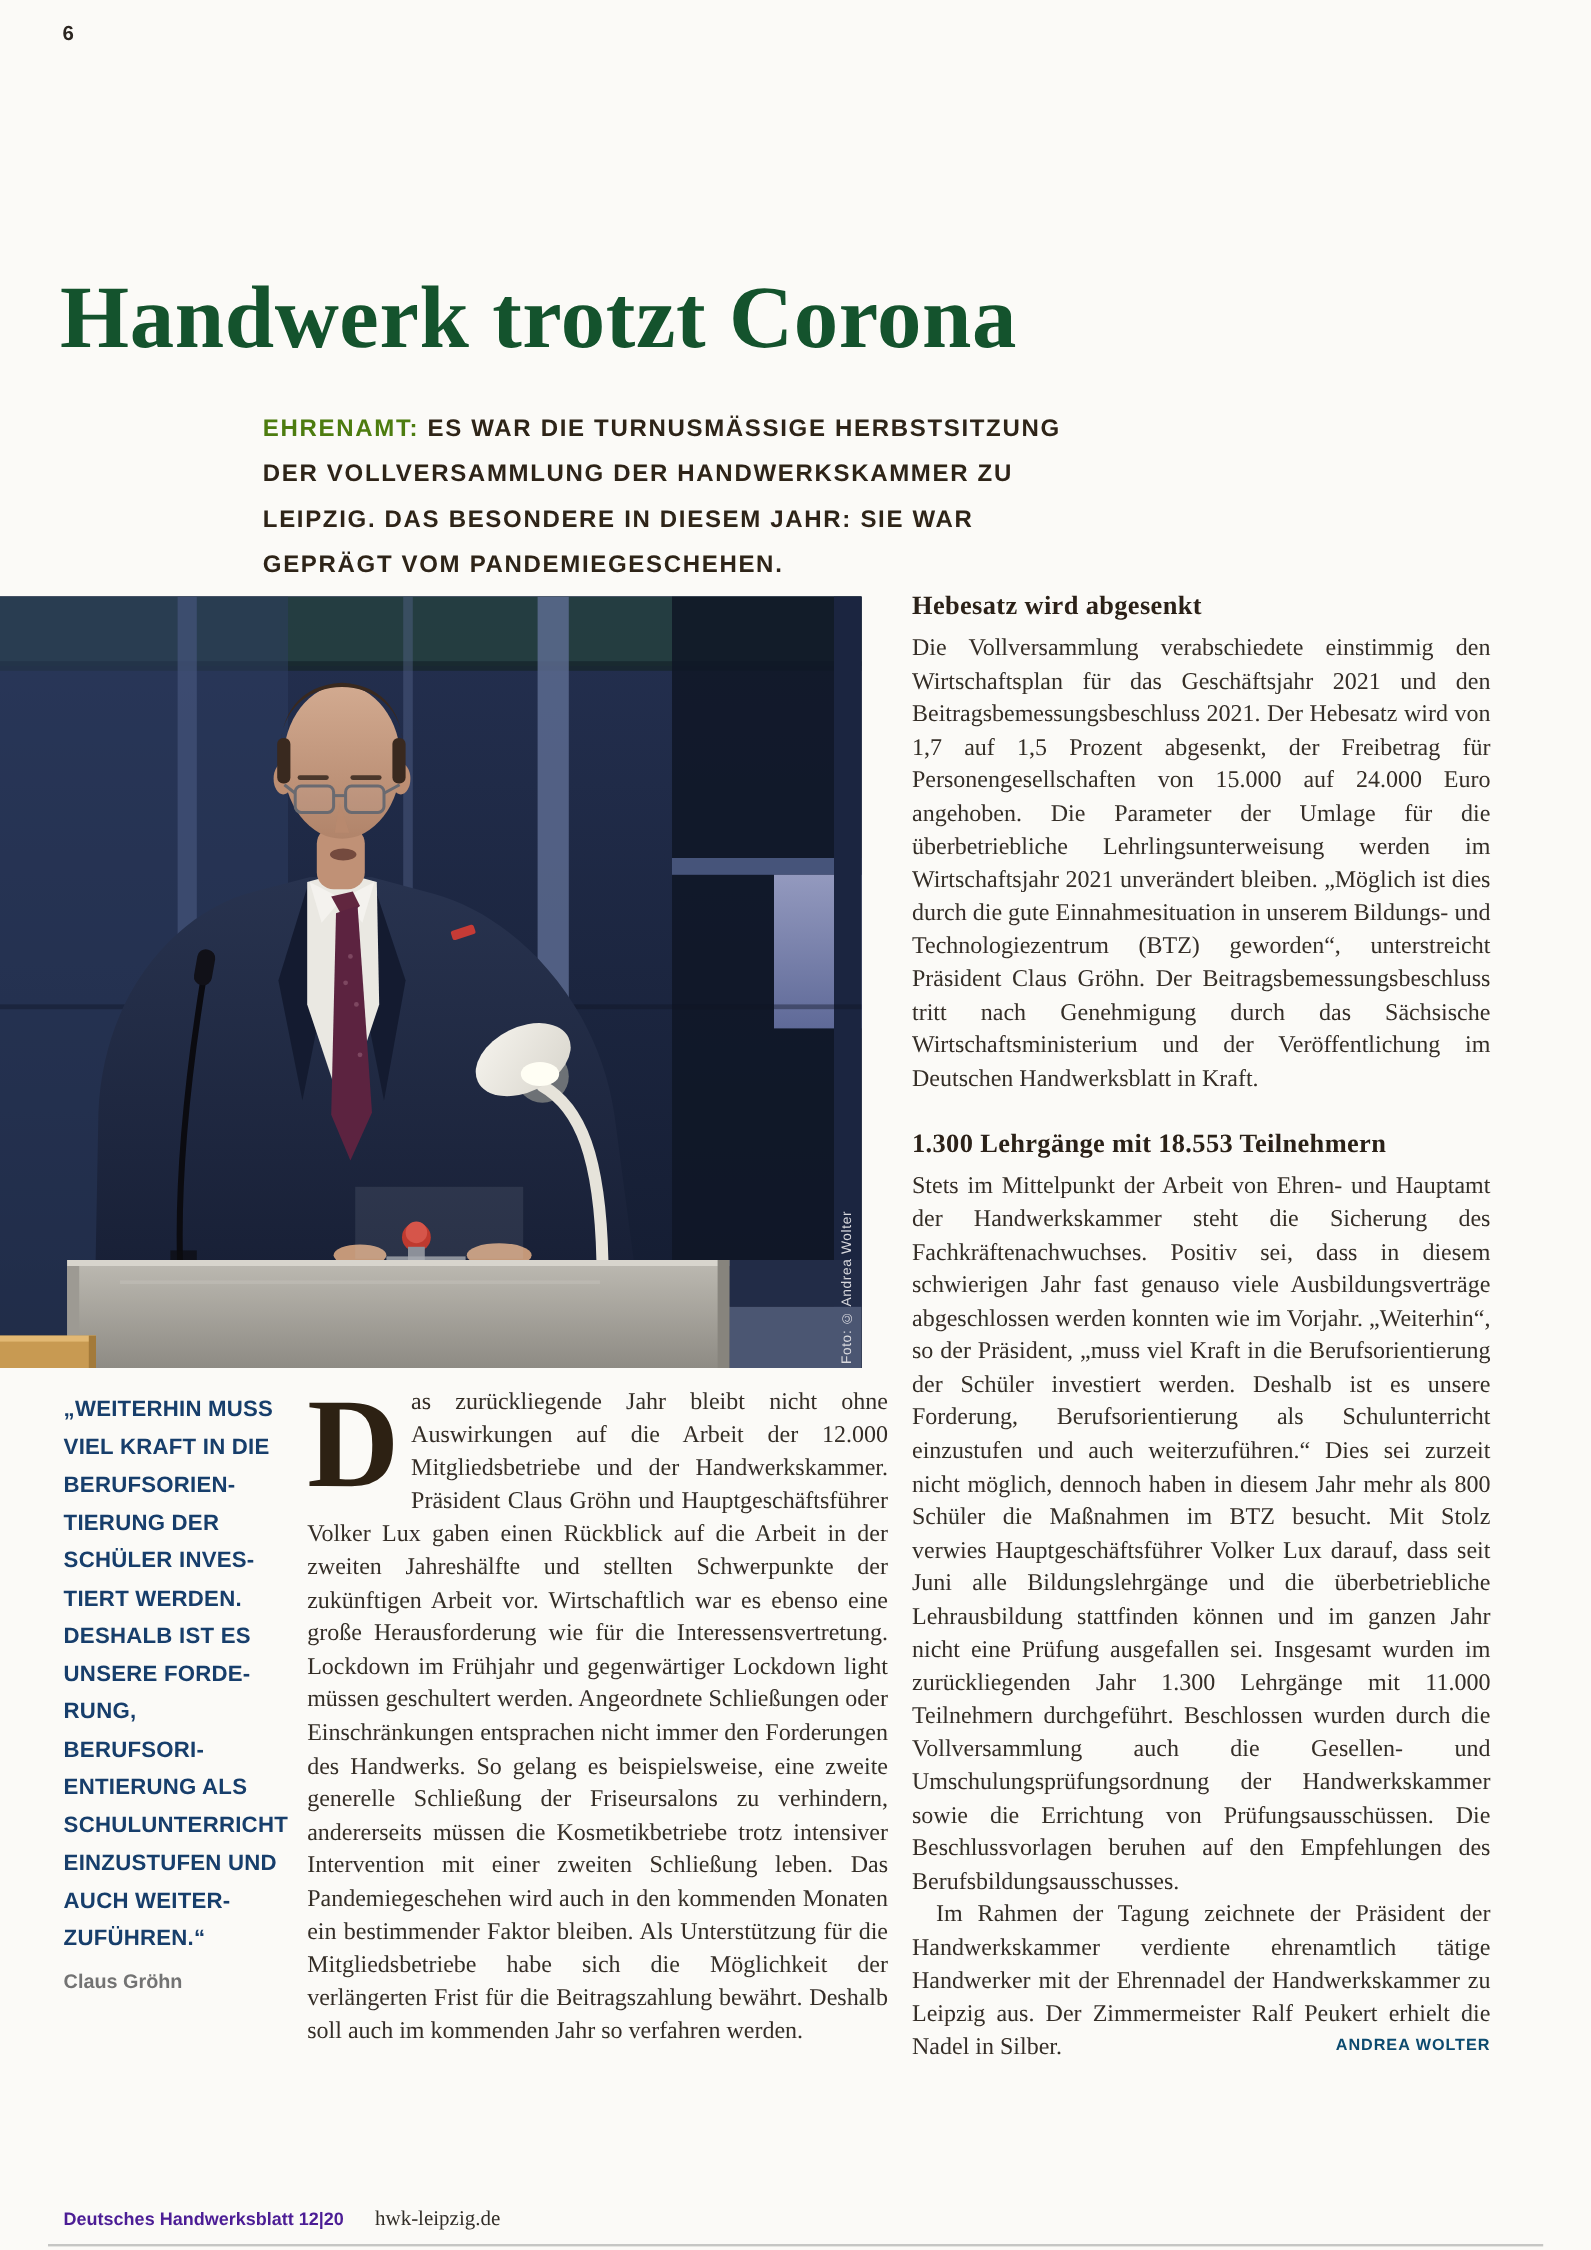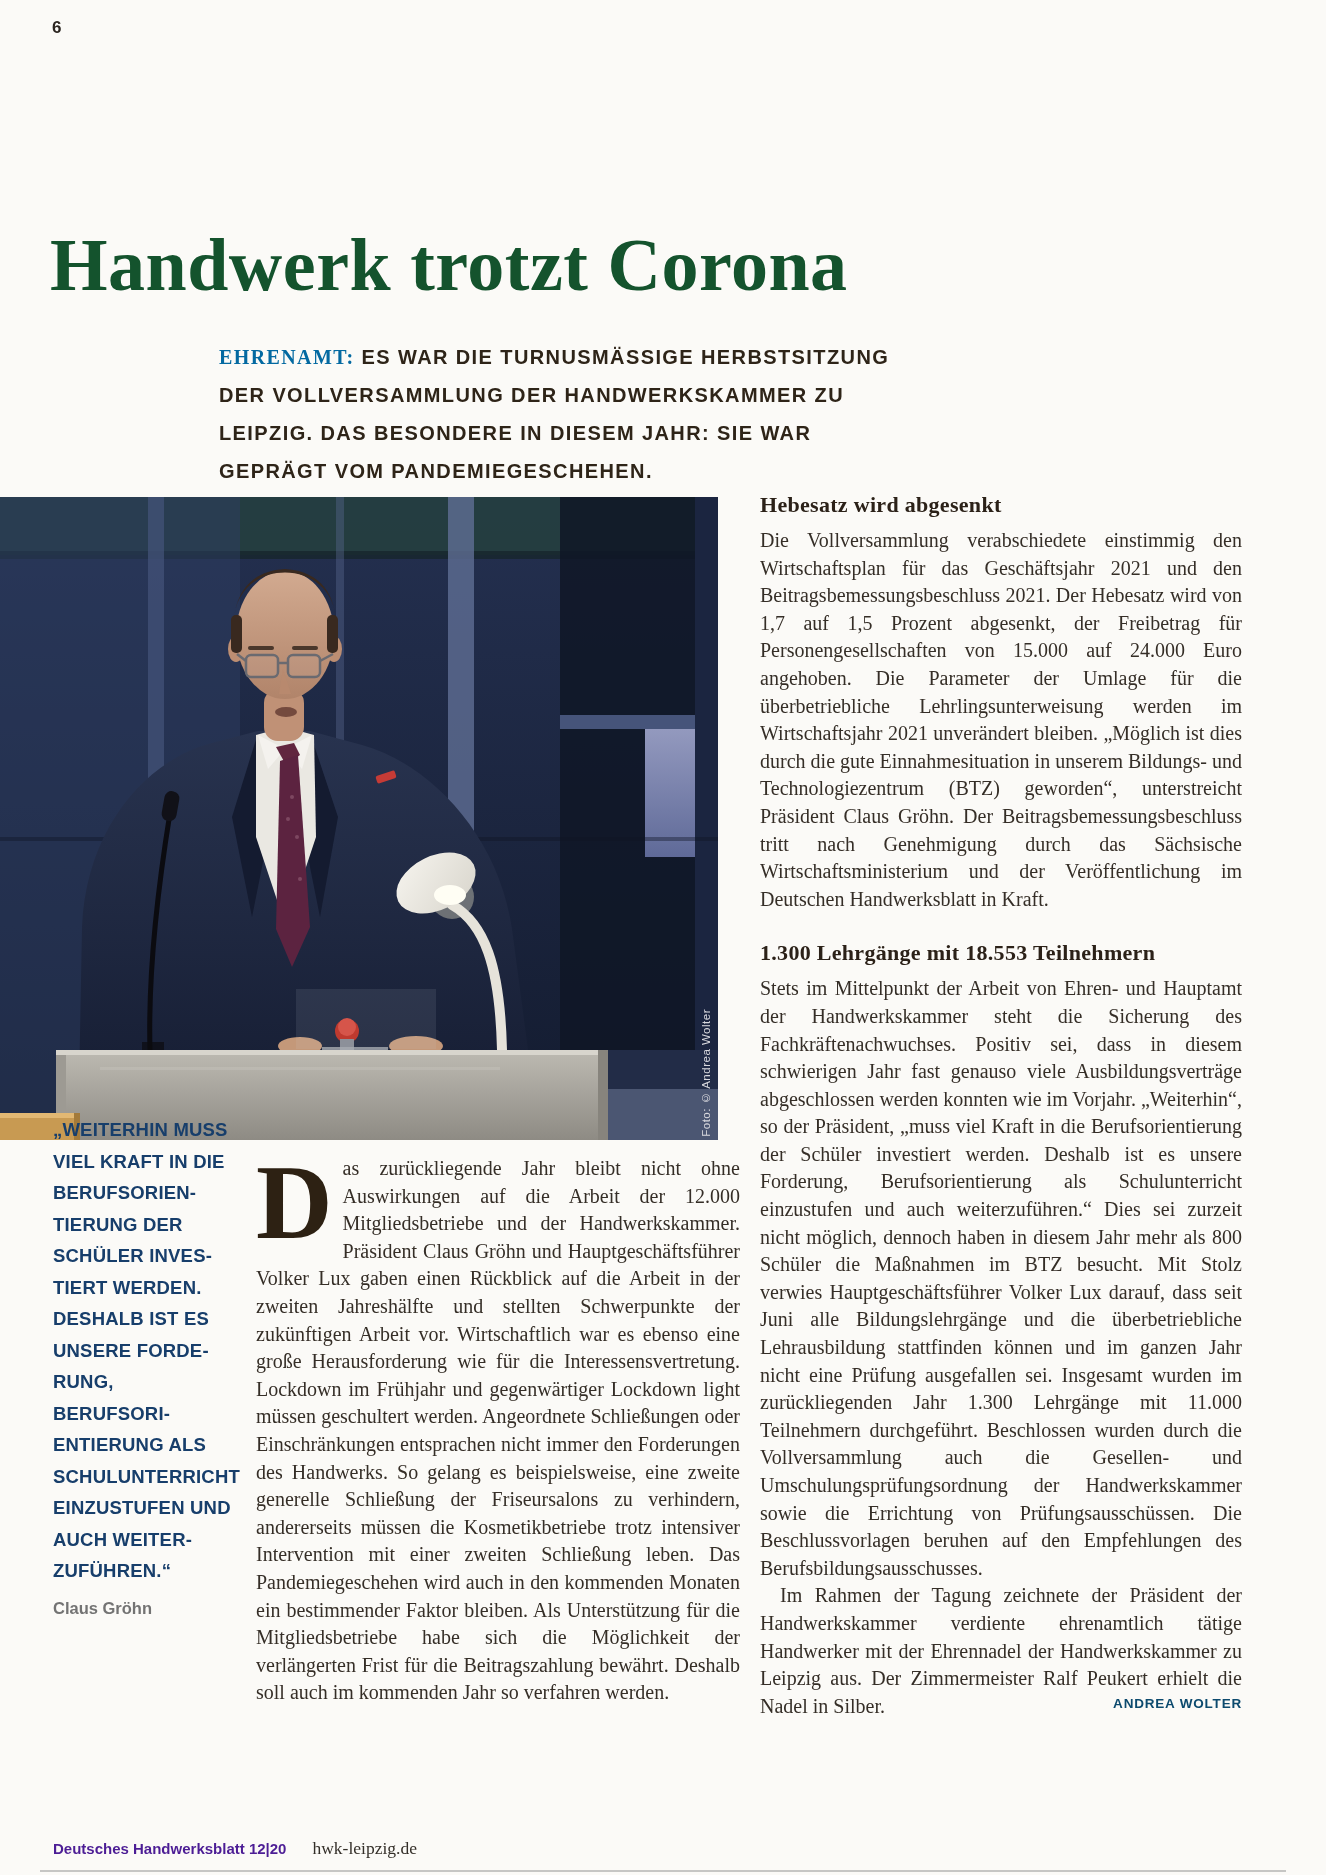--- a/index.html
+++ b/index.html
@@ -19,35 +19,35 @@
     position:absolute;left:50px;top:226px;width:1100px;margin:0;
     font-family:"Liberation Serif",serif;font-weight:bold;
     font-size:74px;line-height:1.08;letter-spacing:.5px;color:#14532d;
   }
   
   .kicker{
     position:absolute;left:219px;top:338px;width:705px;margin:0;
     font-family:"Liberation Sans",sans-serif;font-weight:bold;
     font-size:20px;line-height:38px;letter-spacing:1.4px;color:#2e2418;
   }
-  .kicker-label{color:#0369a1;font-family:Liberation Serif, serif;}
+  .kicker-label{color:#4d7c0f;}
   
   .photo{
     position:absolute;left:0;top:497px;width:718px;height:643px;
     background:#16203a;
   }
   .photo svg{display:block;width:100%;height:100%;}
   .photo-credit{
     position:absolute;right:6px;bottom:3px;
     writing-mode:vertical-rl;transform:rotate(180deg);
     font-family:"Liberation Sans",sans-serif;font-size:11.5px;
     letter-spacing:.5px;color:#d9d9de;white-space:nowrap;
   }
   
-  .pull-quote{position:absolute;left:53px;top:1114px;width:180px;}
+  .pull-quote{position:absolute;left:53px;top:1158px;width:180px;}
   .pull-quote-text{
     font-family:"Liberation Sans",sans-serif;font-weight:bold;
     font-size:18.5px;line-height:31.5px;letter-spacing:.2px;
     color:#173e6b;white-space:pre-line;
   }
   .pull-quote-attribution{
     margin-top:12px;
     font-family:"Liberation Sans",sans-serif;font-weight:bold;
     font-size:16.5px;color:#737373;
   }

